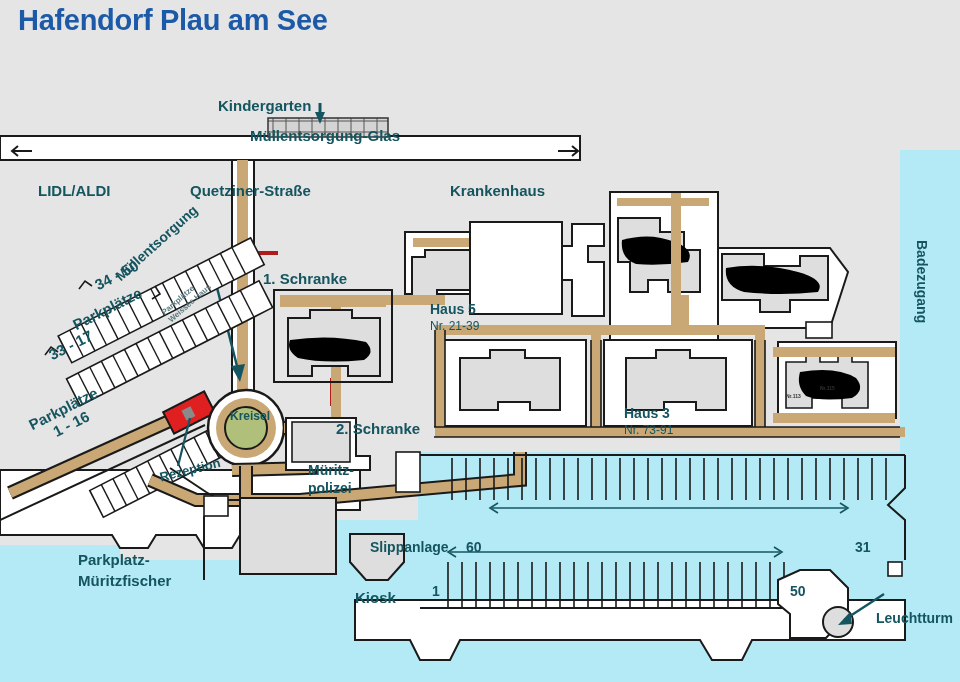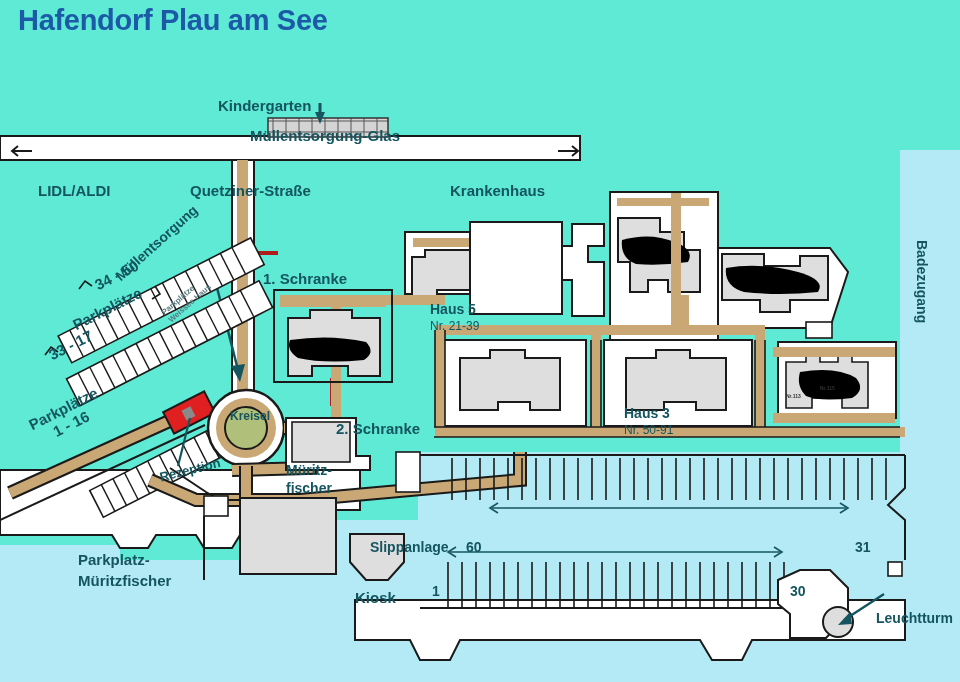--- a/index.html
+++ b/index.html
@@ -1,17 +1,17 @@
 <!DOCTYPE html>
 <html><head>
 <meta charset="utf-8">
 <style>
   html,body{margin:0;padding:0;background:#fff;}
   body{width:960px;height:682px;overflow:hidden;font-family:"Liberation Sans",sans-serif;}
-  #map-root{position:relative;width:960px;height:682px;background:#5eead4;}
+  #map-root{position:relative;width:960px;height:682px;background:#e5e5e5;}
   svg.map-svg{position:absolute;left:0;top:0;width:960px;height:682px;}
   .ttl{position:absolute;left:18px;top:4px;font-size:29px;font-weight:bold;color:#1c5aa8;letter-spacing:-0.3px;}
   .lbl{position:absolute;color:#14555f;font-weight:bold;white-space:nowrap;margin-top:39px;}
   .lbl.tiny{font-size:5px;font-weight:bold;color:#333;}
   .rot-bad{position:absolute;left:930px;top:240px;transform:rotate(90deg);transform-origin:left top;
            font-size:14px;font-weight:bold;color:#14555f;white-space:nowrap;}
   .rot-mull{position:absolute;left:112px;top:272px;transform:rotate(-42deg);transform-origin:left top;
             font-size:14px;font-weight:bold;color:#14555f;white-space:nowrap;}
   .rot-wh{position:absolute;left:160px;top:310px;transform:rotate(-41deg);transform-origin:left top;
           font-size:8px;font-weight:bold;color:#5b7a80;white-space:nowrap;line-height:10px;}
@@ -422,49 +422,49 @@
   </div>
 
   <div class="rot-wh">
     <div>Parkplätze</div>
     <div>Weisses Haus</div>
   </div>
 
   <div class="lbl" style="left:230px;top:370px;font-size:12px;">Kreisel</div>
   <div class="rot-rez">Rezeption</div>
 
-  <div class="lbl ctr" style="left:286px;top:422px;font-size:14px;line-height:18px;width:52px;">
+  <div class="lbl ctr" style="left:308px;top:422px;font-size:14px;line-height:18px;width:52px;">
     <div>Müritz-</div>
-    <div>fischer</div>
+    <div>polizei</div>
   </div>
 
 
   <div class="lbl" style="left:355px;top:550px;font-size:15px;">Kiosk</div>
 
   <div class="lbl ctr" style="left:78px;top:510px;font-size:15px;line-height:21px;">
     <div>Parkplatz-</div>
     <div>Müritzfischer</div>
   </div>
 
   <div class="lbl ctr" style="left:430px;top:262px;font-size:14px;line-height:17px;width:104px;">
     <div>Haus 5</div>
     <div style="font-weight:normal;font-size:12px;">Nr. 21-39</div>
   </div>
 
 
   <div class="lbl ctr" style="left:624px;top:366px;font-size:14px;line-height:17px;width:104px;">
     <div>Haus 3</div>
-    <div style="font-weight:normal;font-size:12px;">Nr. 50-91</div>
+    <div style="font-weight:normal;font-size:12px;">Nr. 73-91</div>
   </div>
 
   <div class="lbl tiny" style="left:786px;top:354px;">Nr.113</div>
   <div class="lbl tiny" style="left:820px;top:346px;">Nr.115</div>
 
   <div class="rot-bad">Badezugang</div>
 
   <div class="lbl" style="left:370px;top:500px;font-size:14px;">Slippanlage</div>
   <div class="lbl" style="left:466px;top:500px;font-size:14px;">60</div>
   <div class="lbl" style="left:855px;top:500px;font-size:14px;">31</div>
   <div class="lbl" style="left:432px;top:544px;font-size:14px;">1</div>
-  <div class="lbl" style="left:790px;top:544px;font-size:14px;">30</div>
+  <div class="lbl" style="left:790px;top:544px;font-size:14px;">50</div>
 
   <div class="lbl" style="left:876px;top:571px;font-size:14px;">Leuchtturm</div>
 </div>
 
 </body></html>

